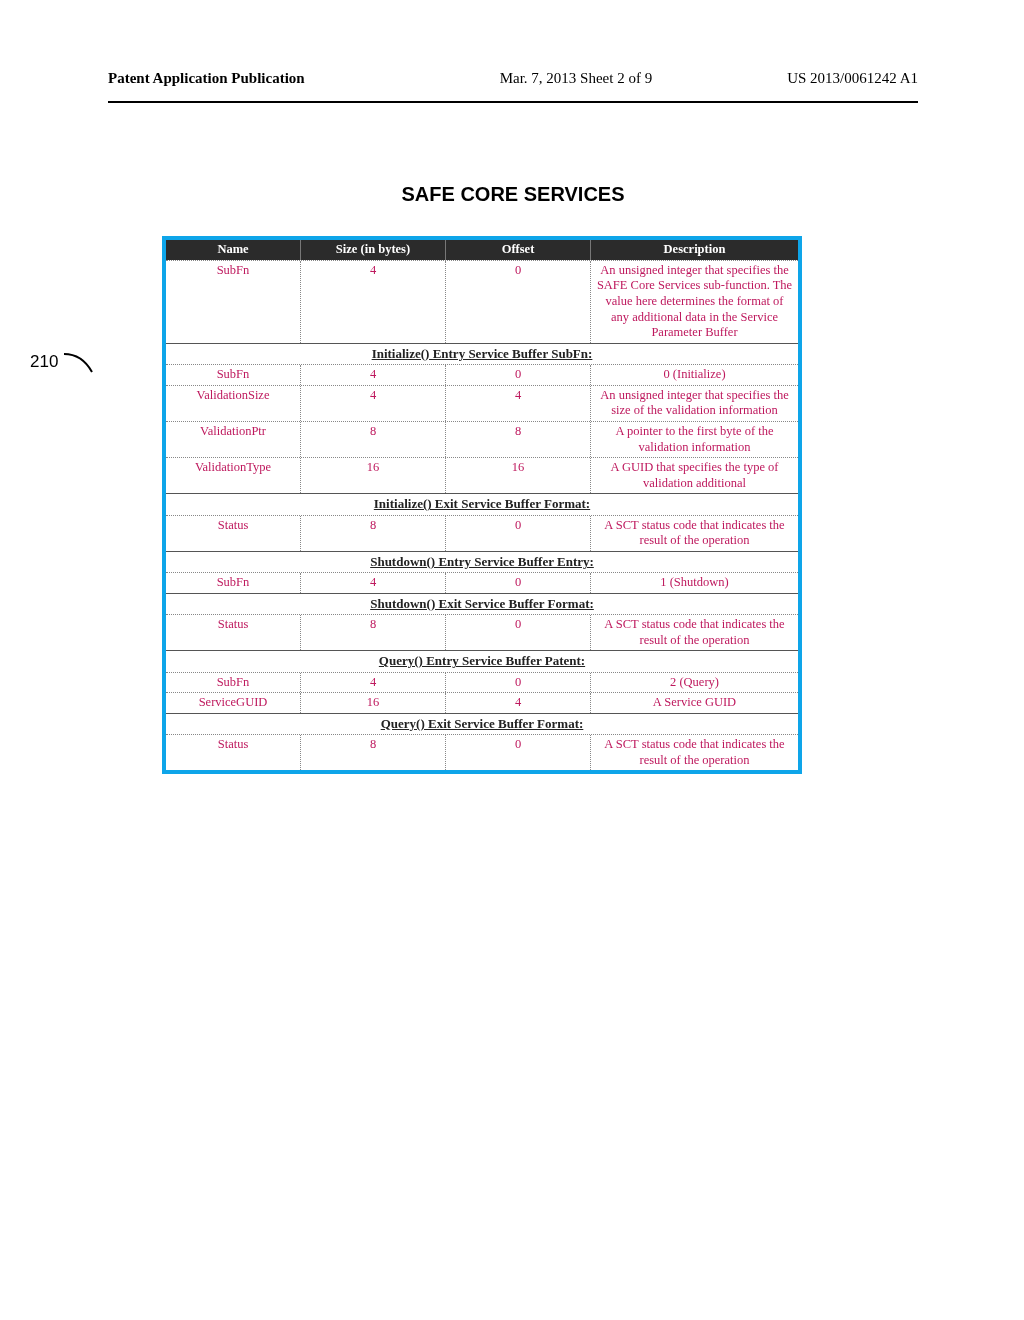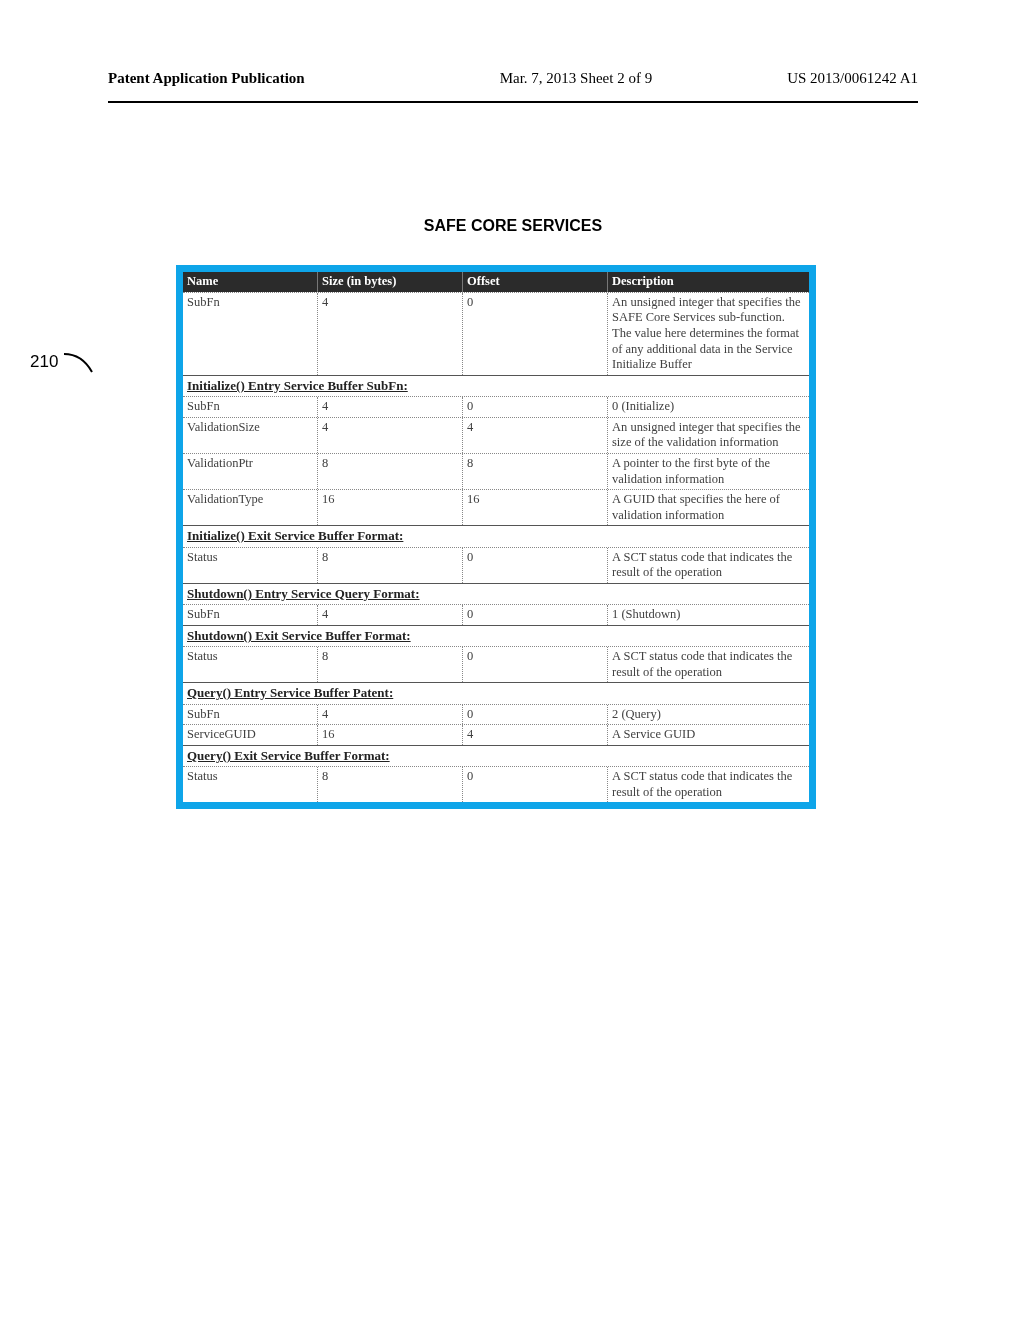--- a/index.html
+++ b/index.html
@@ -24,45 +24,46 @@
     border-bottom: 2px solid #000;
     padding-bottom: 14px;
   }
   .header-left { font-weight: bold; }
   .header-mid { flex: 1; text-align: center; padding-left: 60px; }
   .header-right { }
   .title {
     text-align: center;
     font-family: Arial, Helvetica, sans-serif;
     font-weight: bold;
-    font-size: 16px;
-    margin-top: 114px;
+    font-size: 20px;
+    margin-top: 80px;
     margin-bottom: 30px;
   }
   .ref-label {
     position: absolute;
     left: 30px;
     top: 352px;
     font-family: Arial, Helvetica, sans-serif;
     font-size: 17px;
   }
   .ref-arc2 {
     position: absolute;
     left: 62px;
     top: 350px;
     width: 36px;
     height: 30px;
   }
   .ref-arc2 svg { width: 100%; height: 100%; }
   .table-wrap {
-    margin-left: 68px;
+    margin-left: 54px;
     width: 640px;
-    border: 7px solid #0ea5e9;
+    border: 4px solid #0ea5e9;
     font-size: 12.5px;
     line-height: 1.25;
+    text-align: center;
   }
   .thead-row {
     display: flex;
     background: #2b2b2b;
     color: #fff;
     font-weight: bold;
   }
   .thead-row .cell { border-right: 1px solid #777; padding: 2px 4px; }
   .thead-row .cell:last-child { border-right: none; }
   .col1 { width: 135px; flex: 0 0 135px; }
@@ -70,21 +71,21 @@
   .col3 { width: 145px; flex: 0 0 145px; }
   .col4 { flex: 1; }
   .row {
     display: flex;
     border-top: 1px dotted #888;
     background: #fff;
   }
   .row .cell {
     border-right: 1px dotted #888;
     padding: 2px 4px;
-    color: #404040;
+    color: #be185d;
   }
   .row .cell:last-child { border-right: none; }
   .sect {
     border-top: 1px solid #555;
     font-weight: bold;
     text-decoration: underline;
     padding: 2px 4px;
     font-size: 13px;
     background: #fff;
     color: #222;
@@ -120,21 +121,21 @@
       <div class="cell col1">Name</div>
       <div class="cell col2">Size (in bytes)</div>
       <div class="cell col3">Offset</div>
       <div class="cell col4">Description</div>
     </div>
     <div id="tbody">
         <div class="row">
           <div class="cell col1">SubFn</div>
           <div class="cell col2">4</div>
           <div class="cell col3">0</div>
-          <div class="cell col4">An unsigned integer that specifies the SAFE Core Services sub-function.  The value here determines the format of any additional data in the Service Initialize Buffer</div>
+          <div class="cell col4">An unsigned integer that specifies the SAFE Core Services sub-function.  The value here determines the format of any additional data in the Service Parameter Buffer</div>
         </div>
         <div class="sect">Initialize() Entry Service Buffer SubFn:</div>
         <div class="row">
           <div class="cell col1">SubFn</div>
           <div class="cell col2">4</div>
           <div class="cell col3">0</div>
           <div class="cell col4">0 (Initialize)</div>
         </div>
         <div class="row">
           <div class="cell col1">ValidationSize</div>
@@ -145,30 +146,30 @@
         <div class="row">
           <div class="cell col1">ValidationPtr</div>
           <div class="cell col2">8</div>
           <div class="cell col3">8</div>
           <div class="cell col4">A pointer to the first byte of the validation information</div>
         </div>
         <div class="row">
           <div class="cell col1">ValidationType</div>
           <div class="cell col2">16</div>
           <div class="cell col3">16</div>
-          <div class="cell col4">A GUID that specifies the here of validation information</div>
+          <div class="cell col4">A GUID that specifies the type of validation additional</div>
         </div>
         <div class="sect">Initialize() Exit Service Buffer Format:</div>
         <div class="row">
           <div class="cell col1">Status</div>
           <div class="cell col2">8</div>
           <div class="cell col3">0</div>
           <div class="cell col4">A SCT status code that indicates the result of the operation</div>
         </div>
-        <div class="sect">Shutdown() Entry Service Query Format:</div>
+        <div class="sect">Shutdown() Entry Service Buffer Entry:</div>
         <div class="row">
           <div class="cell col1">SubFn</div>
           <div class="cell col2">4</div>
           <div class="cell col3">0</div>
           <div class="cell col4">1 (Shutdown)</div>
         </div>
         <div class="sect">Shutdown() Exit Service Buffer Format:</div>
         <div class="row">
           <div class="cell col1">Status</div>
           <div class="cell col2">8</div>

